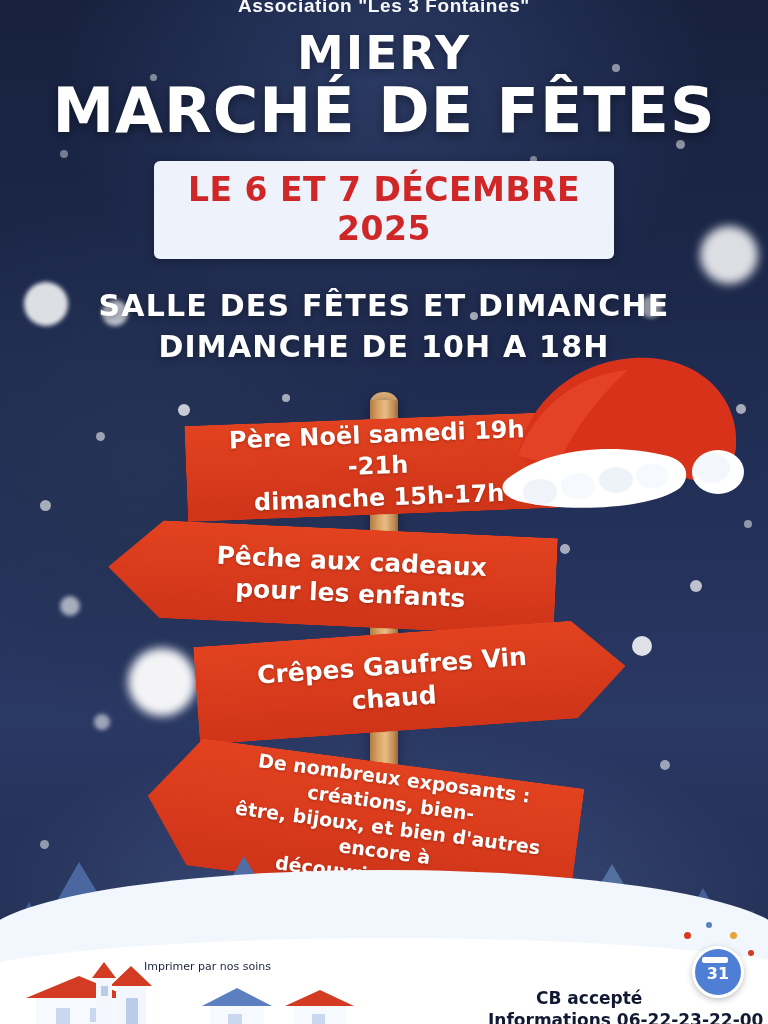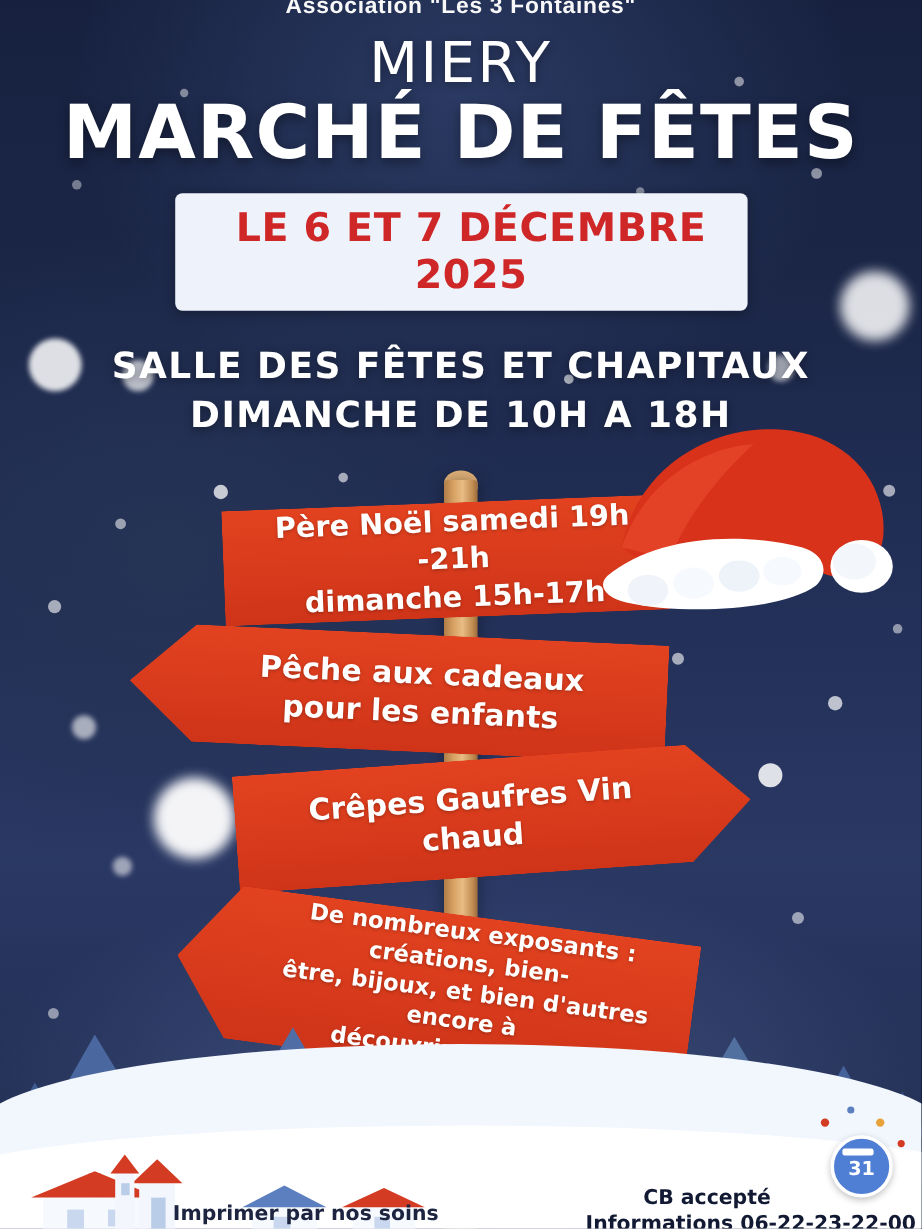--- a/index.html
+++ b/index.html
@@ -51,41 +51,41 @@
     font-family: "Liberation Sans", sans-serif;
     font-weight: bold;
     font-size: 19px;
     letter-spacing: 0.6px;
     color: #ffffff;
     margin-top: -5px;
     opacity: 0.97;
   }
   .miery {
     font-family: "DejaVu Sans", sans-serif;
-    font-weight: normal;
+    font-weight: bold;
     font-size: 47px;
     letter-spacing: 2px;
     margin-top: 8px;
     text-shadow: 0 2px 8px rgba(0,0,0,0.35);
   }
   .marche {
     font-family: "DejaVu Sans", sans-serif;
     font-weight: bold;
     font-size: 62px;
     letter-spacing: 1px;
     margin-top: -2px;
     line-height: 1.05;
     text-shadow: 0 3px 10px rgba(0,0,0,0.4);
   }
   .date-band {
     margin: 18px auto 0 auto;
     width: 460px;
     background: #eef2fb;
     border-radius: 6px;
-    padding: 9px 0 11px 17px;
+    padding: 9px 0 11px 0;
     box-shadow: 0 2px 10px rgba(0,0,0,0.3);
   }
   .date-band .date-text {
     color: #cf2727;
     font-family: "DejaVu Sans", sans-serif;
     font-weight: bold;
     font-size: 33px;
     letter-spacing: 0.5px;
   }
   .venue {
@@ -203,24 +203,24 @@
     border-radius: 50% 50% 0 0 / 48px 48px 0 0;
   }
 
   .tree { position: absolute; }
 
   .house { position: absolute; }
 
   .footer-imprimer {
     position: absolute;
     left: 144px;
-    top: 1002px;
-    font-family: "DejaVu Sans", sans-serif;
-    font-weight: bold;
-    font-size: 17px;
+    top: 960px;
+    font-family: "DejaVu Sans", sans-serif;
+    font-weight: normal;
+    font-size: 11px;
     color: #1c2440;
   }
   .footer-cb {
     position: absolute;
     left: 536px;
     top: 988px;
     font-family: "DejaVu Sans", sans-serif;
     font-weight: bold;
     font-size: 17px;
     color: #121a33;
@@ -299,21 +299,21 @@
   <div class="snow soft" style="left:40px; top:840px; width:9px; height:9px; opacity:.5;"></div>
 
   <div class="top-text">
     <div class="assoc">Association "Les 3 Fontaines"</div>
     <div class="miery">MIERY</div>
     <div class="marche">MARCHÉ DE FÊTES</div>
     <div class="date-band">
       <div class="date-text">LE 6 ET 7 DÉCEMBRE 2025</div>
     </div>
     <div class="venue">
-      <div>SALLE DES FÊTES ET CHAPITAUX</div>
+      <div>SALLE DES FÊTES ET DIMANCHE</div>
       <div>DIMANCHE DE 10H A 18H</div>
     </div>
   </div>
 
   <div class="post-top"></div>
   <div class="post"></div>
 
   <div class="sign" id="sign1">
     <div class="sign-text">
       <span>Père Noël samedi 19h -21h</span>

